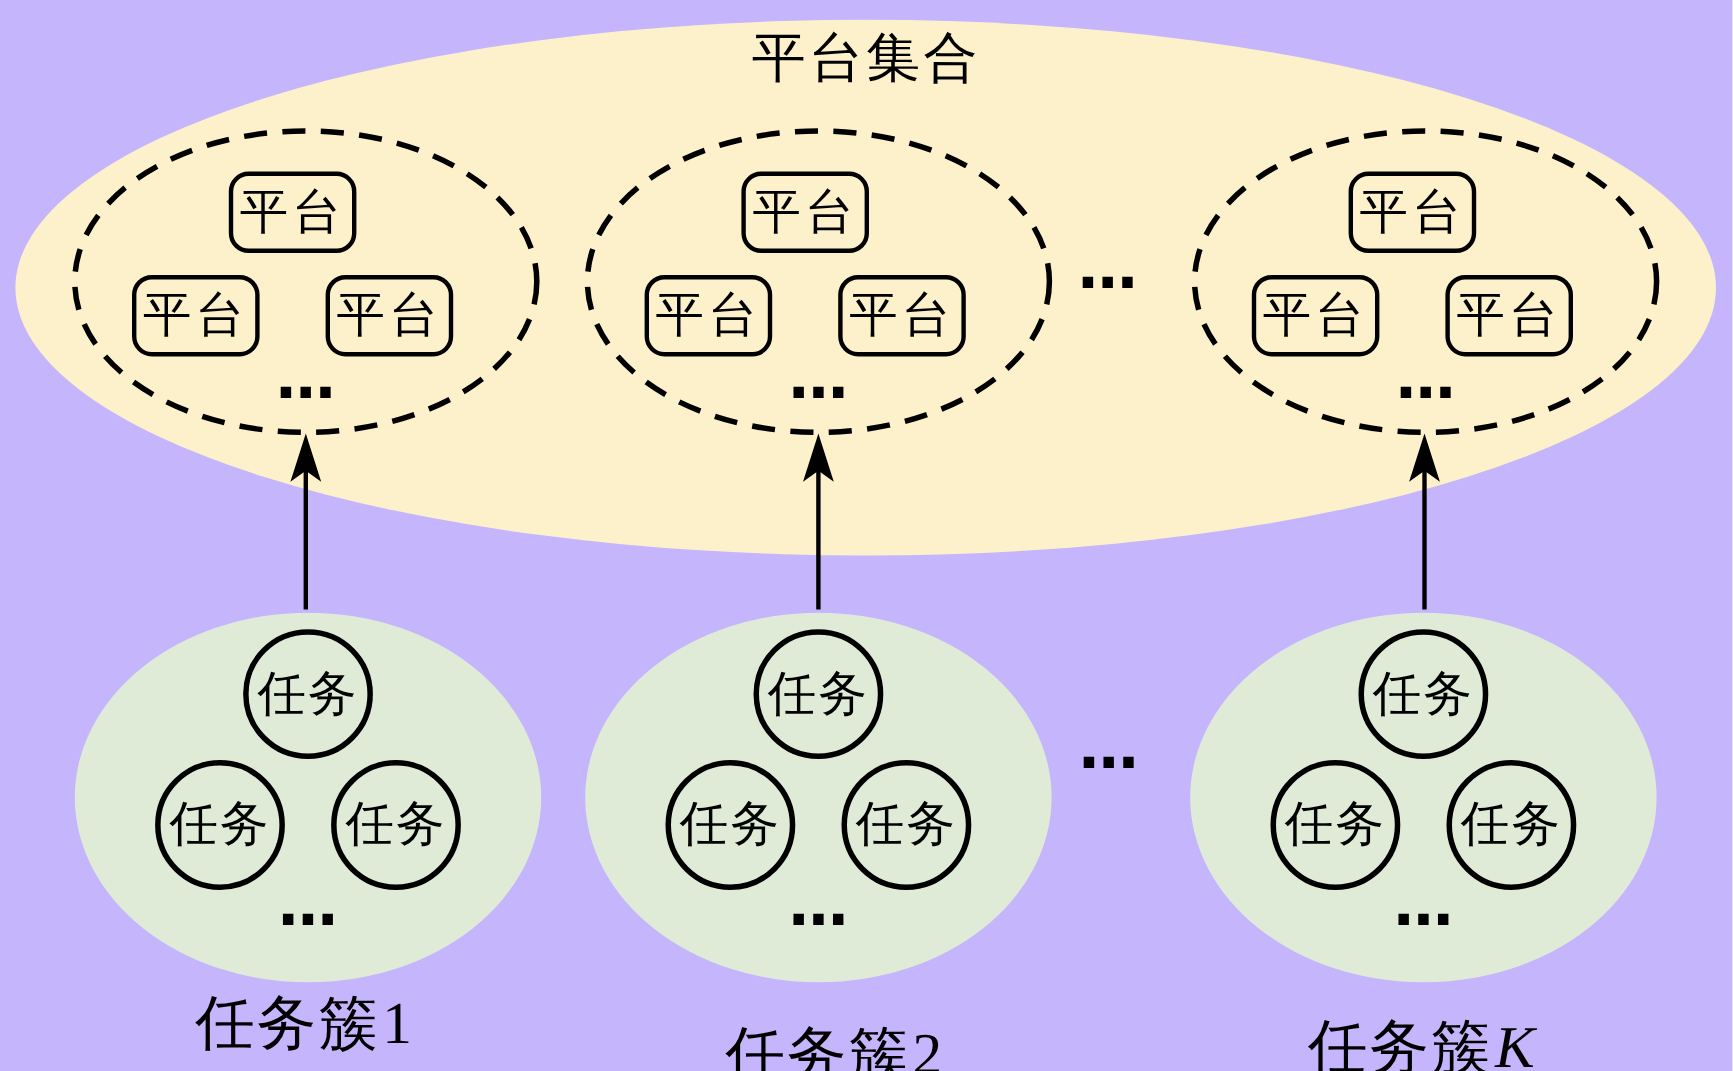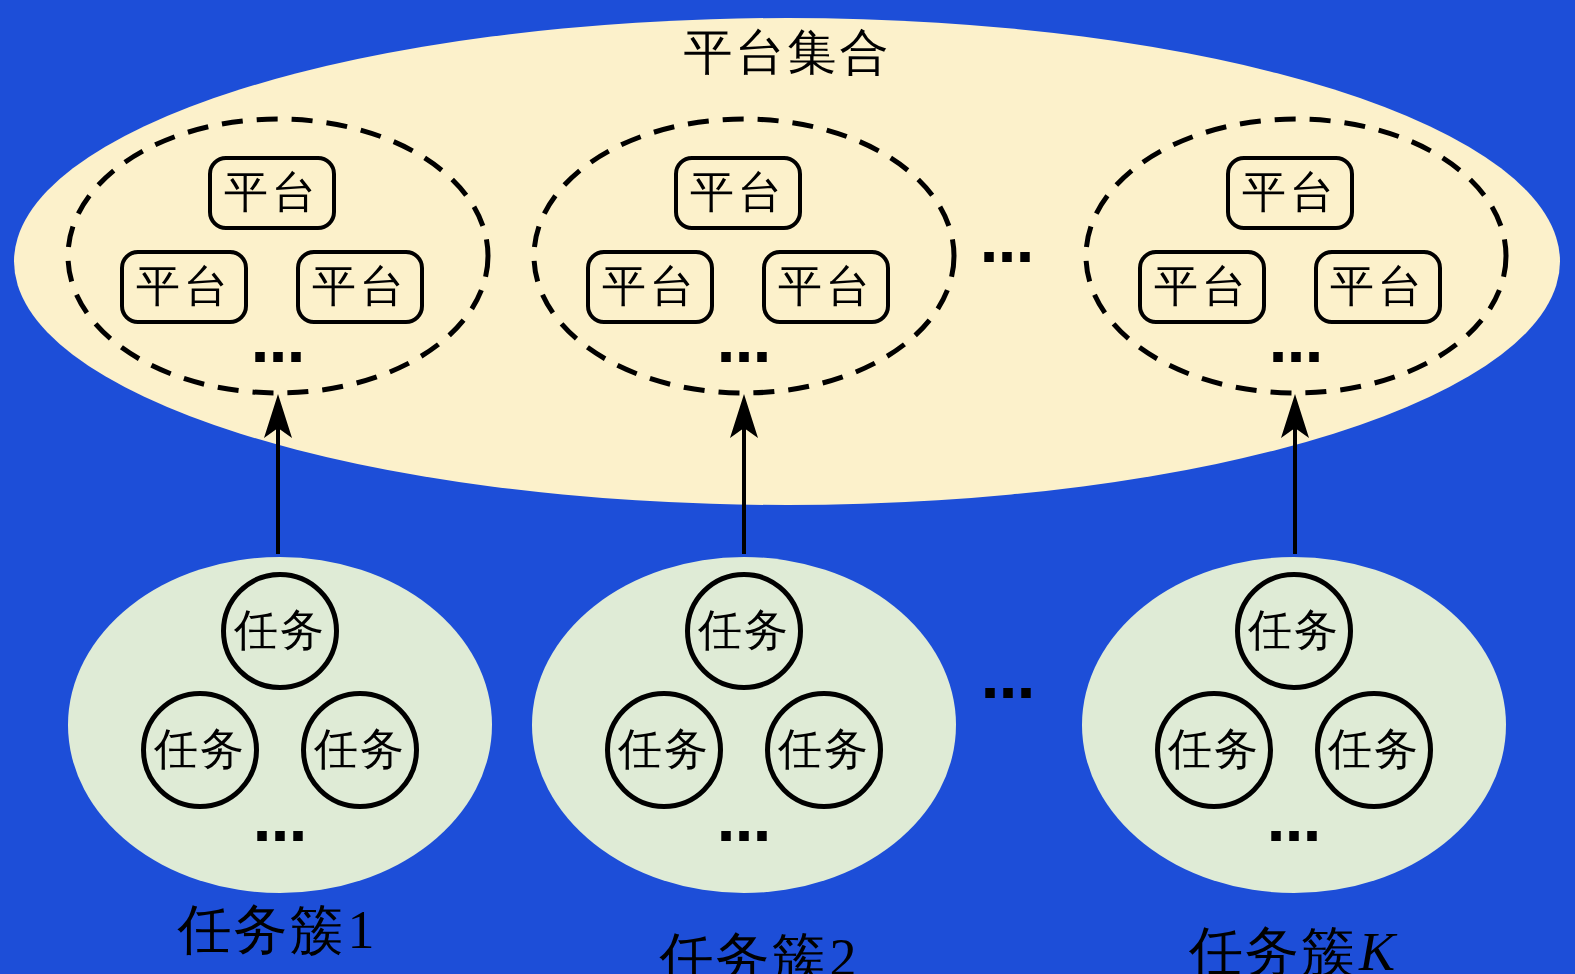--- a/index.html
+++ b/index.html
@@ -1,34 +1,34 @@
 <!DOCTYPE html>
 <html lang="zh" style="--platform-fill: #FCF1CB; --task-fill: #DFEBD6; --stroke: #000000;"><head>
 <meta charset="utf-8">
 <style>
   html,body{margin:0;padding:0;background:#ffffff;}
   #canvas{
-    position:relative;width:1575px;height:974px;overflow:hidden;background:#1d4ed8;
+    position:relative;width:1575px;height:974px;overflow:hidden;background:#c4b5fd;
     font-family:"Liberation Serif","DejaVu Serif",serif;color:#000;
   }
   
   .platform-set-ellipse{
     position:absolute;left:14px;top:18px;width:1546px;height:487px;
     background:var(--platform-fill,#FCF1CB);border-radius:50%;
   }
   .title{
     position:absolute;top:26px;left:0;width:100%;text-align:center;
     font-size:49px;letter-spacing:3px;line-height:1.1;
   }
   
   .pgroup{position:absolute;top:114px;width:428px;height:284px;}
   .pg1{left:64px;} .pg2{left:530px;} .pg3{left:1082px;}
   .dashed-svg{position:absolute;left:0;top:0;color:var(--stroke,#000);}
   .pnode{
-    position:absolute;width:128px;height:74px;box-sizing:border-box;
+    position:absolute;width:116px;height:74px;box-sizing:border-box;
     border:4px solid var(--stroke,#000);border-radius:18px;
     display:flex;align-items:center;justify-content:center;
     font-size:44px;letter-spacing:4px;line-height:1;
   }
   .pnode-top{left:144px;top:42px;}
   .pnode-left{left:56px;top:136px;}
   .pnode-right{left:232px;top:136px;}
   
   .tgroup{
     position:absolute;top:557px;width:424px;height:336px;

